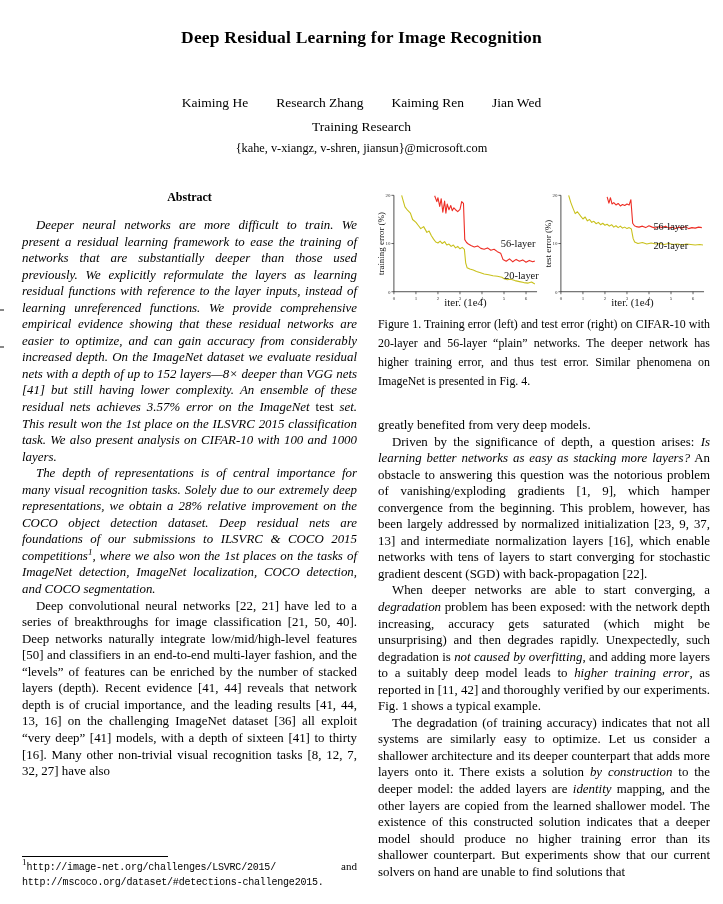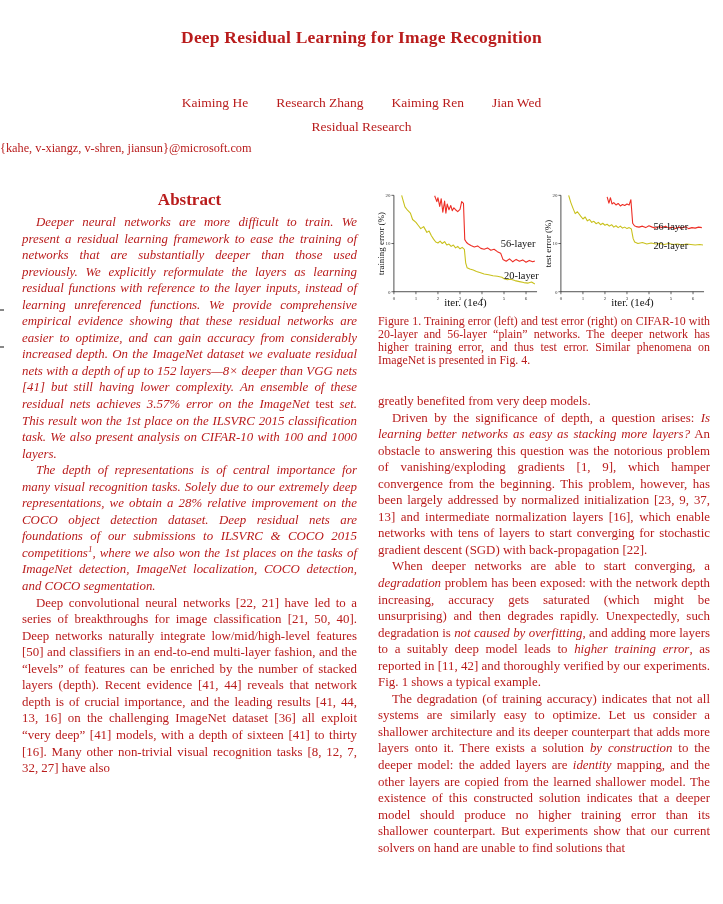--- a/index.html
+++ b/index.html
@@ -1,44 +1,44 @@
 <!DOCTYPE html>
 <html><head>
 <meta charset="utf-8">
 <style>
   html,body { margin:0; padding:0; background:#fff; }
   .page { position:relative; width:723px; height:904px; background:#ffffff; overflow:hidden;
-          font-family:"Liberation Serif", serif; color:#b91c1c; }
+          font-family:"Liberation Serif", serif; color:#000000; }
 
   .title { position:absolute; top:27px; left:0; right:0; text-align:center;
            font-size:17.5px; font-weight:bold; letter-spacing:.2px; }
   .authors { position:absolute; top:95px; left:0; right:0; display:flex;
              justify-content:center; gap:28px; font-size:13.5px; }
   .affiliation { position:absolute; top:119px; left:0; right:0; text-align:center; font-size:13.5px; }
-  .emails { position:absolute; top:141px; left:0; right:0; text-align:left; font-size:12.3px; }
+  .emails { position:absolute; top:141px; left:0; right:0; text-align:center; font-size:12.3px; }
 
   .col-left  { position:absolute; left:22px;  top:190px; width:335px; }
   .col-right { position:absolute; left:378px; top:185px; width:332px; }
 
-  .abs-heading { text-align:center; font-weight:bold; font-size:17px; margin:0 0 4px 0; }
+  .abs-heading { text-align:center; font-weight:bold; font-size:12px; margin:0 0 12px 0; }
   p.body-p { margin:0; font-size:12.9px; line-height:16.55px; text-align:justify;
              text-indent:14px; }
   .abstract p.body-p { font-style:italic; }
   .upright { font-style:normal; }
   sup { font-size:9px; line-height:0; }
 
   .sec-heading { font-size:15px; font-weight:bold; margin:29px 0 10px 0; }
 
   .footnote { position:absolute; left:22px; top:856px; width:335px; }
   .footnote-rule { width:146px; border-top:1px solid #000; margin-bottom:3px; }
   .footnote-text { font-size:11px; line-height:13.5px; text-align:justify; }
   .mono { font-family:"Liberation Mono","DejaVu Sans Mono",monospace; font-size:10px; letter-spacing:-0.2px; }
 
   .fig-row { display:flex; gap:2px; }
-  .fig-caption { margin-top:5px; font-size:11.9px; line-height:13px; text-align:justify; }
+  .fig-caption { margin-top:5px; font-size:11.9px; line-height:19px; text-align:justify; }
   .right-body { margin-top:26px; }
 
   .margin-artifact { position:absolute; left:0; width:4px; height:2px; background:#888; }
   .m1 { top:309px; } .m2 { top:346px; }
 </style>
 </head>
 <body>
 
 <div class="page">
 
@@ -47,32 +47,36 @@
 
   <div class="title">Deep Residual Learning for Image Recognition</div>
 
   <div class="authors">
     <span>Kaiming He</span>
     <span>Research Zhang</span>
     <span>Kaiming Ren</span>
     <span>Jian Wed</span>
   </div>
 
-  <div class="affiliation">Residual Research</div>
+  <div class="affiliation">Training Research</div>
   <div class="emails">{kahe, v-xiangz, v-shren, jiansun}@microsoft.com</div>
 
   <div class="col-left">
     <div class="abstract">
       <div class="abs-heading">Abstract</div>
       <p class="body-p">Deeper neural networks are more difficult to train. We present a residual learning framework to ease the training of networks that are substantially deeper than those used previously. We explicitly reformulate the layers as learning residual functions with reference to the layer inputs, instead of learning unreferenced functions. We provide comprehensive empirical evidence showing that these residual networks are easier to optimize, and can gain accuracy from considerably increased depth. On the ImageNet dataset we evaluate residual nets with a depth of up to 152 layers—8× deeper than VGG nets [41] but still having lower complexity. An ensemble of these residual nets achieves 3.57% error on the ImageNet <span class="upright">test</span> set. This result won the 1st place on the ILSVRC 2015 classification task. We also present analysis on CIFAR-10 with 100 and 1000 layers.</p>
       <p class="body-p">The depth of representations is of central importance for many visual recognition tasks. Solely due to our extremely deep representations, we obtain a 28% relative improvement on the COCO object detection dataset. Deep residual nets are foundations of our submissions to ILSVRC &amp; COCO 2015 competitions<sup>1</sup>, where we also won the 1st places on the tasks of ImageNet detection, ImageNet localization, COCO detection, and COCO segmentation.</p>
     </div>
     <p class="body-p">Deep convolutional neural networks [22, 21] have led to a series of breakthroughs for image classification [21, 50, 40]. Deep networks naturally integrate low/mid/high-level features [50] and classifiers in an end-to-end multi-layer fashion, and the “levels” of features can be enriched by the number of stacked layers (depth). Recent evidence [41, 44] reveals that network depth is of crucial importance, and the leading results [41, 44, 13, 16] on the challenging ImageNet dataset [36] all exploit “very deep” [41] models, with a depth of sixteen [41] to thirty [16]. Many other non-trivial visual recognition tasks [8, 12, 7, 32, 27] have also</p>
   </div>
 
+  <div class="footnote">
+    <div class="footnote-rule"></div>
+    <div class="footnote-text"><sup>1</sup><span class="mono">http://image-net.org/challenges/LSVRC/2015/</span> and <span class="mono">http://mscoco.org/dataset/#detections-challenge2015.</span></div>
+  </div>
 
   <div class="col-right">
     <div class="fig-row">
       <svg width="166" height="125" viewBox="0 0 166 125">
           <path d="M 16 10 L 16 107 L 160 107" fill="none" stroke="#222" stroke-width="0.8"></path>
           <line x1="16" y1="107" x2="16" y2="109.5" stroke="#222" stroke-width="0.7"></line>
           <text x="16" y="115" text-anchor="middle" font-size="5" fill="#333" font-family="&quot;Liberation Serif&quot;, serif">0</text>
           <line x1="38.15384615384615" y1="107" x2="38.15384615384615" y2="109.5" stroke="#222" stroke-width="0.7"></line>
           <text x="38.15384615384615" y="115" text-anchor="middle" font-size="5" fill="#333" font-family="&quot;Liberation Serif&quot;, serif">1</text>
           <line x1="60.30769230769231" y1="107" x2="60.30769230769231" y2="109.5" stroke="#222" stroke-width="0.7"></line>

